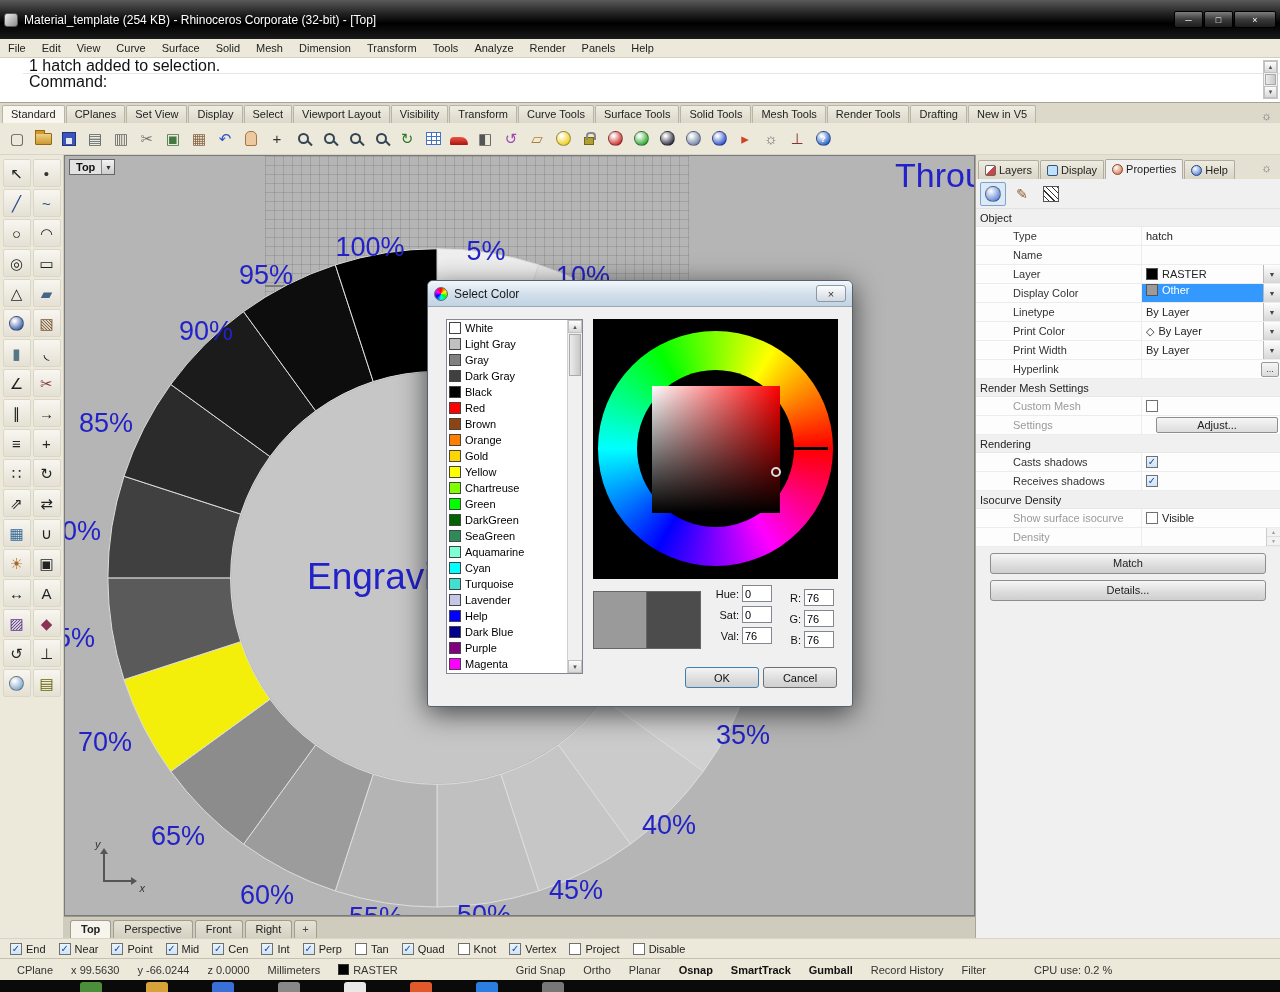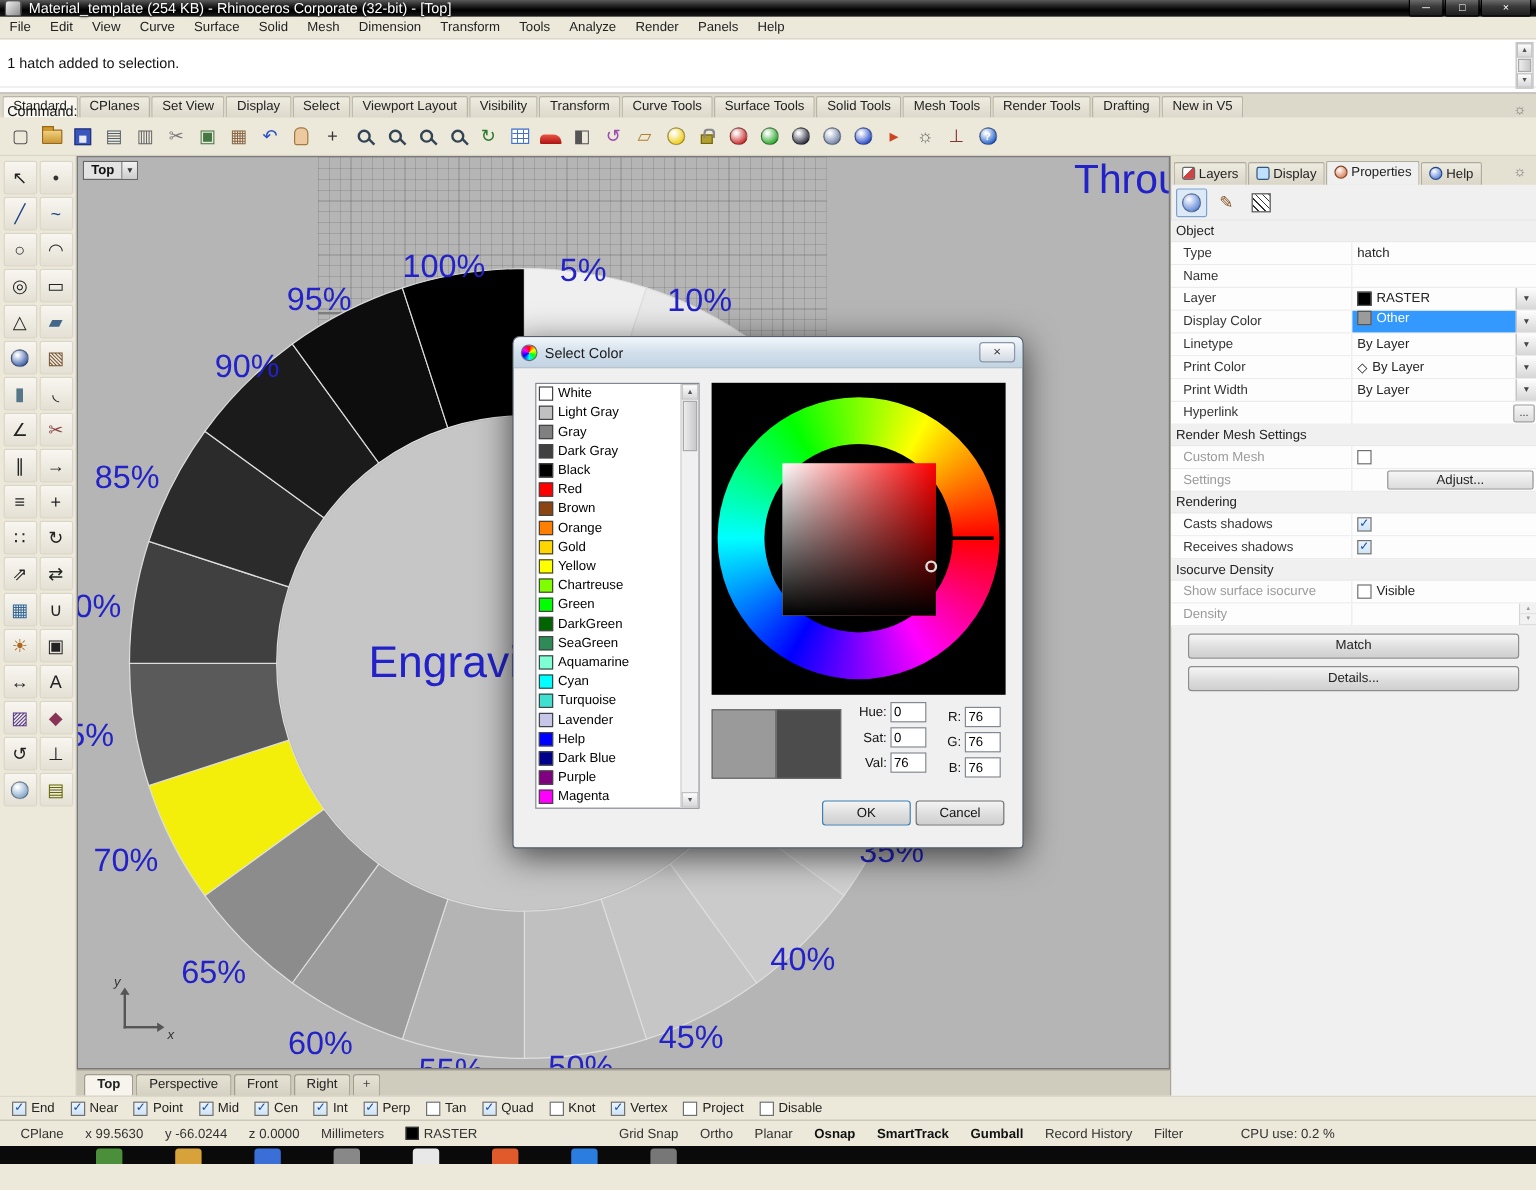--- a/index.html
+++ b/index.html
@@ -1,33 +1,33 @@
 <!DOCTYPE html>
 <html><head>
 <meta charset="utf-8">
 <style>
 *{box-sizing:border-box;margin:0;padding:0;}
 html,body{width:1280px;height:992px;overflow:hidden;}
 body{font-family:"Liberation Sans","DejaVu Sans",sans-serif;font-size:11px;background:#ece9da;position:relative;}
 
 
-.titlebar{height:14px;background:linear-gradient(#5a5a5a 0%,#222 35%,#000 60%,#1a1a1a 100%);display:flex;align-items:flex-end;color:#fff;padding:0 4px;}
+.titlebar{height:39px;background:linear-gradient(#5a5a5a 0%,#222 35%,#000 60%,#1a1a1a 100%);display:flex;align-items:center;color:#fff;padding:0 4px;}
 .tb-icon{width:14px;height:14px;border-radius:3px;background:linear-gradient(135deg,#f0f0f0,#8a8a8a);margin-right:6px;border:1px solid #555;}
 .tb-title{font-size:12px;text-shadow:0 1px 2px #000;white-space:nowrap;}
 .tb-btns{margin-left:auto;display:flex;gap:1px;}
 .tb-btn{width:29px;height:17px;display:flex;align-items:center;justify-content:center;font-size:9px;color:#fff;background:linear-gradient(#7d7d7d,#3a3a3a 50%,#1d1d1d);border:1px solid #000;border-radius:2px;}
 .tb-btn.close{width:42px;}
 
 
 .menubar{height:19px;display:flex;align-items:center;background:#ece9da;border-bottom:1px solid #d2cec0;}
 .menu-item{padding:2px 8px;color:#222;}
 
 
 .cmdarea{height:45px;background:#fff;border-bottom:1px solid #a8a49a;position:relative;}
-.cmdline{height:40px;display:flex;align-items:center;padding:0 6px;font-size:12px;color:#111;}
+.cmdline{height:16px;display:flex;align-items:center;padding:0 6px;font-size:16px;color:#111;margin-left:23px;}
 .cmdline.first{border-bottom:1px solid #e6e6e6;}
 .cmd-scroll{position:absolute;right:2px;top:2px;bottom:3px;width:15px;border:1px solid #c4c4c4;background:#f0f0f0;display:flex;flex-direction:column;}
 .sarr{height:13px;background:linear-gradient(#fdfdfd,#d8d8d8);border:1px solid #c0c0c0;font-size:6px;color:#555;display:flex;align-items:center;justify-content:center;}
 .sthumb{height:13px;background:linear-gradient(to right,#ececec,#c8c8c8);border:1px solid #aaa;margin:1px;}
 .sspace{flex:1;}
 
 
 .tabsrow{height:20px;display:flex;align-items:flex-end;background:#dcd8ca;padding:0 2px;}
 .ttab{padding:2px 8px 3px;border:1px solid #b8b4a6;border-bottom:none;background:linear-gradient(#efece1,#dcd8ca);margin-right:1px;border-radius:2px 2px 0 0;color:#222;white-space:nowrap;}
 .ttab.active{background:#f8f6ee;}
@@ -76,38 +76,38 @@
 
 
 .vtabs{height:22px;background:#cfcbbd;display:flex;align-items:flex-end;padding:0 0 0 6px;border-top:1px solid #9a968a;}
 .vtab{padding:2px 10px 3px;border:1px solid #a19d8f;border-bottom:none;border-radius:3px 3px 0 0;background:linear-gradient(#e6e2d4,#d4d0c2);margin-right:2px;color:#222;}
 .vtab.active{background:#f6f4ec;font-weight:bold;}
 .vtab.add{padding:2px 7px 3px;color:#444;}
 
 
 .rightpanel{width:305px;background:#f0f0f0;border-left:1px solid #a8a49a;display:flex;flex-direction:column;}
 .ptabs{height:24px;display:flex;align-items:flex-end;background:#e4e0d2;padding:2px 2px 0;position:relative;}
-.ptab{display:flex;gap:3px;padding:3px 6px;border:1px solid #b0aca0;border-bottom:none;border-radius:2px 2px 0 0;background:linear-gradient(#eeebe0,#d9d5c7);margin-right:1px;color:#222;margin-top:44px;}
+.ptab{display:flex;align-items:center;gap:3px;padding:3px 6px;border:1px solid #b0aca0;border-bottom:none;border-radius:2px 2px 0 0;background:linear-gradient(#eeebe0,#d9d5c7);margin-right:1px;color:#222;margin-top:44px;}
 .ptab.active{background:#f0f0f0;padding-bottom:4px;}
 .ic{width:11px;height:11px;border-radius:2px;display:block;}
 .ic-layers{background:linear-gradient(135deg,#fff 45%,#cc4444 45%);border:1px solid #666;}
 .ic-display{background:#bfe0ff;border:1px solid #335577;}
 .ic-properties{border-radius:50%;background:radial-gradient(circle at 35% 30%,#fff,#d06030);border:1px solid #884422;}
 .ic-help{border-radius:50%;background:radial-gradient(circle at 35% 30%,#fff,#3366cc);border:1px solid #224488;}
 .ptabs .gear{position:absolute;right:2px;top:6px;}
 .ptoolbar{height:30px;display:flex;align-items:center;gap:3px;padding:2px 4px;border-bottom:1px solid #e2e2e2;}
 .pbtn{width:26px;height:24px;display:flex;align-items:center;justify-content:center;border:1px solid transparent;}
 .pbtn.pressed{border:1px solid #7da2ce;background:#dce9f7;border-radius:2px;}
 .pbtn .ball{width:16px;height:16px;}
 .pen{font-size:14px;color:#8a5a2a;}
 .hatchpat{width:16px;height:16px;background:repeating-linear-gradient(45deg,#fff 0 3px,#333 3px 4px);border:1px solid #555;display:block;}
 .pgrid{background:#fdfdfd;}
 .psection{height:18px;display:flex;align-items:center;padding-left:4px;background:#f0f0f0;color:#222;border-bottom:1px solid #e8e8e8;}
 .prow{display:flex;height:19px;border-bottom:1px solid #ececec;background:#fdfdfd;}
-.plabel{width:150px;display:flex;align-items:center;padding-left:10px;color:#333;}
+.plabel{width:150px;display:flex;align-items:center;padding-left:22px;color:#333;margin-left:15px;}
 .plabel.dim{color:#9a9a9a;}
 .pvalue{flex:1;display:flex;align-items:center;padding-left:4px;border-left:1px solid #ececec;position:relative;gap:4px;color:#222;}
 .dd{margin-left:auto;width:17px;align-self:stretch;display:flex;align-items:center;justify-content:center;font-size:7px;color:#444;background:linear-gradient(#fefefe,#d6d6d6);border-left:1px solid #b8b8b8;}
 .swatch{width:12px;height:12px;border:1px solid #555;display:inline-block;flex:0 0 auto;}
 .pv-sel{position:absolute;left:0;top:0;bottom:0;right:17px;background:#3399ff;display:flex;gap:4px;padding-left:4px;color:#fff;}
 .dots-btn{margin-left:auto;width:18px;height:15px;margin-right:1px;display:flex;align-items:center;justify-content:center;background:linear-gradient(#f6f6f6,#dcdcdc);border:1px solid #999;border-radius:2px;font-size:9px;color:#333;}
 .adjust-btn{margin-left:auto;margin-right:2px;width:122px;height:16px;display:flex;align-items:center;justify-content:center;background:linear-gradient(#f6f6f6,#dcdcdc);border:1px solid #8e8e8e;border-radius:2px;color:#222;}
 .spinner{margin-left:auto;width:14px;align-self:stretch;display:flex;flex-direction:column;border-left:1px solid #ccc;}
 .spinner span{flex:1;display:flex;align-items:center;justify-content:center;font-size:5px;color:#999;background:#f2f2f2;border-bottom:1px solid #ddd;}
 .wide-btn{display:block;margin:6px 14px 0;height:21px;background:linear-gradient(#f6f6f6,#dcdcdc 60%,#cfcfcf);border:1px solid #8e8e8e;border-radius:3px;text-align:center;line-height:19px;color:#222;}

